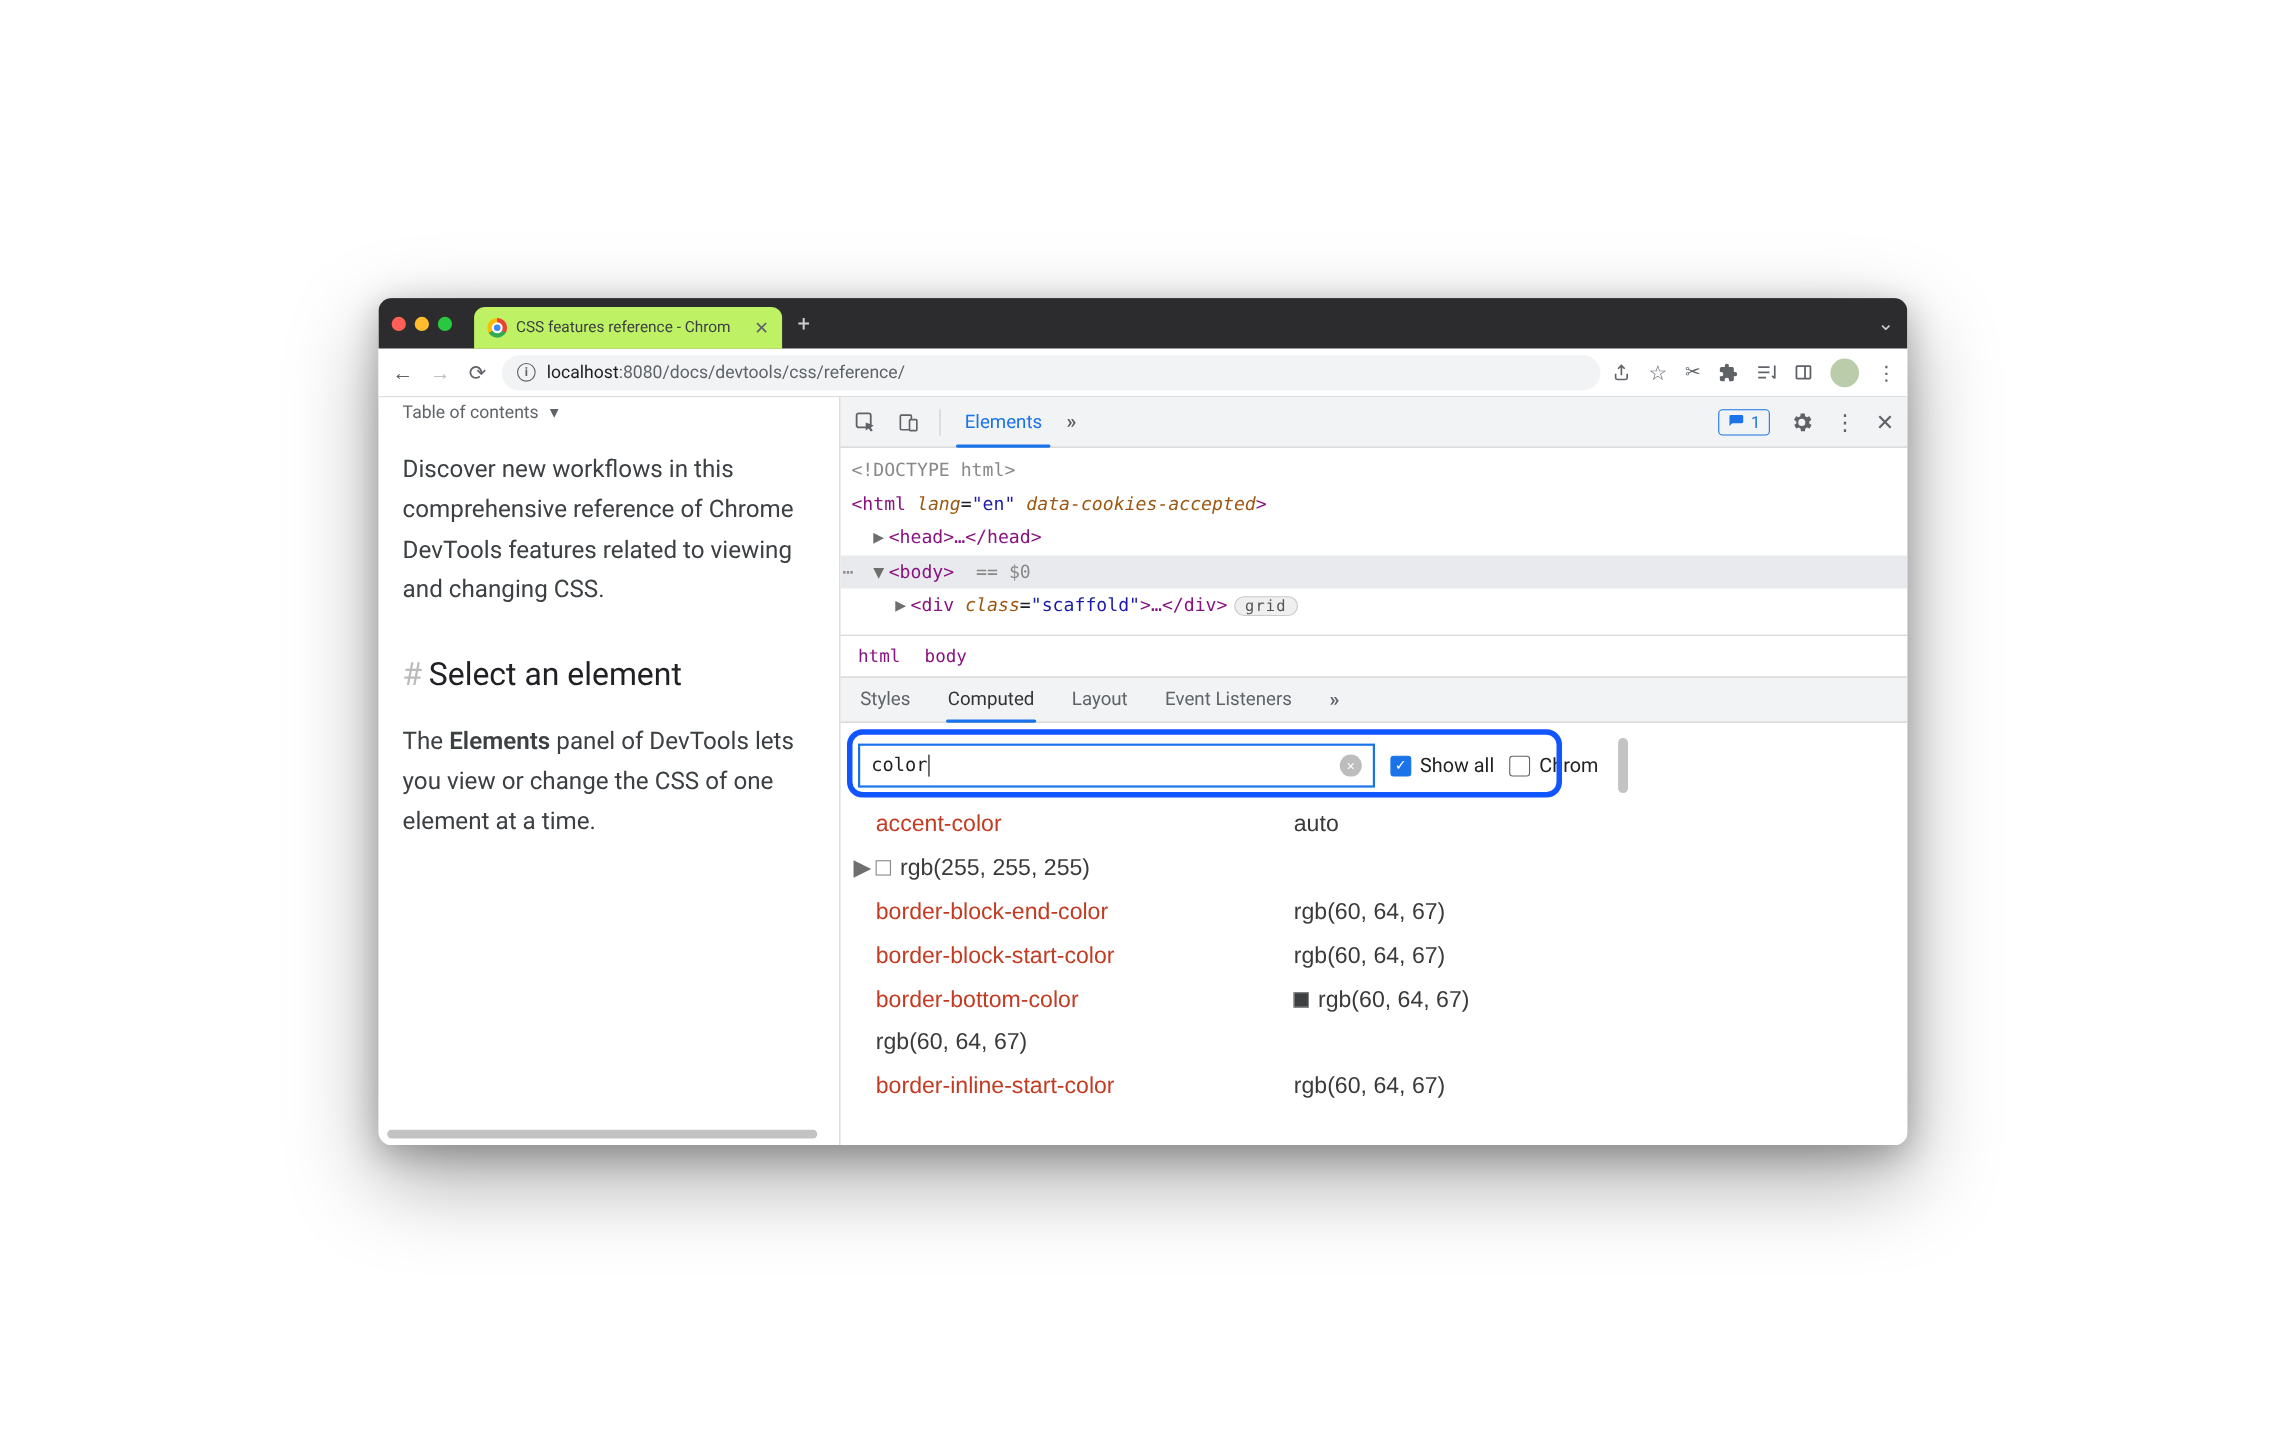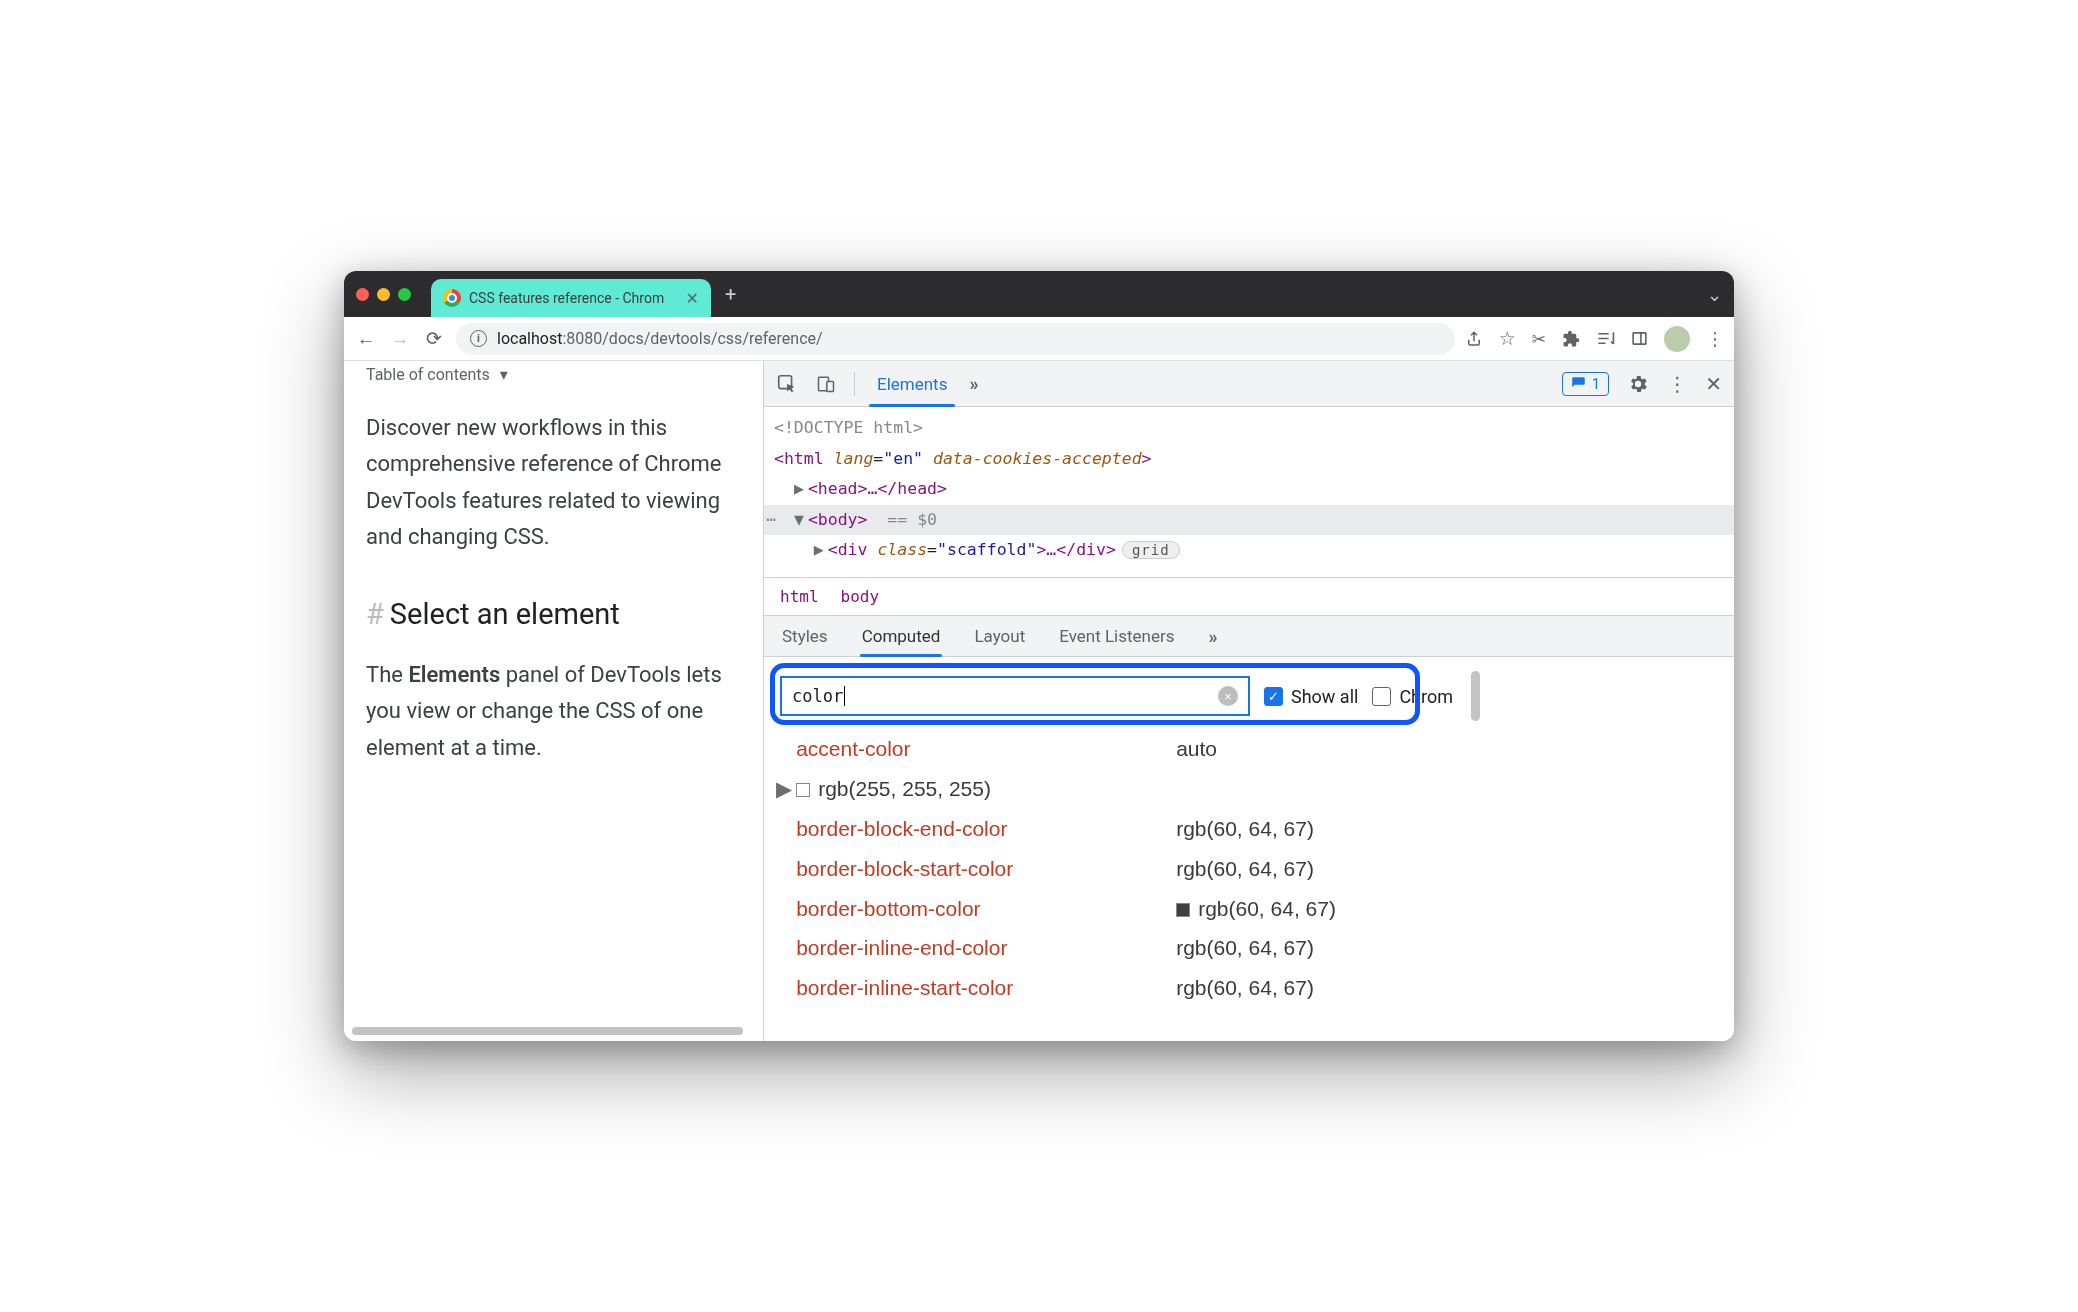--- a/index.html
+++ b/index.html
@@ -28,21 +28,21 @@
     height: 46px;
     display: flex;
     align-items: center;
     padding: 0 12px;
     gap: 8px;
   }
   .traffic { display: flex; gap: 8px; margin-right: 12px; }
   .traffic span { width: 13px; height: 13px; border-radius: 50%; display: inline-block; }
   .tl-red { background:#ff5f57; } .tl-yellow{background:#febc2e;} .tl-green{background:#28c840;}
   .tab {
-    background: #5eead4;
+    background: #bef264;
     border-radius: 10px 10px 0 0;
     height: 38px;
     display: flex; align-items: center;
     padding: 0 12px;
     gap: 8px;
     font-size: 14px;
     color: #3c4043;
     min-width: 280px;
     position: relative;
     margin-top: 8px;
@@ -299,21 +299,20 @@
             <span class="prop">border-block-start-color</span>
             <span class="cval">rgb(60, 64, 67)</span>
           </div>
           <div class="crow">
             <span class="tri" style="visibility:hidden">▶</span>
             <span class="prop">border-bottom-color</span>
             <span class="cval"><span class="swatch grey"></span>rgb(60, 64, 67)</span>
           </div>
           <div class="crow">
             <span class="tri" style="visibility:hidden">▶</span>
-            <span class="prop">border-inline-end-color</span>
             <span class="cval">rgb(60, 64, 67)</span>
           </div>
           <div class="crow">
             <span class="tri" style="visibility:hidden">▶</span>
             <span class="prop">border-inline-start-color</span>
             <span class="cval">rgb(60, 64, 67)</span>
           </div>
         </div>
     </div>
   </div>

